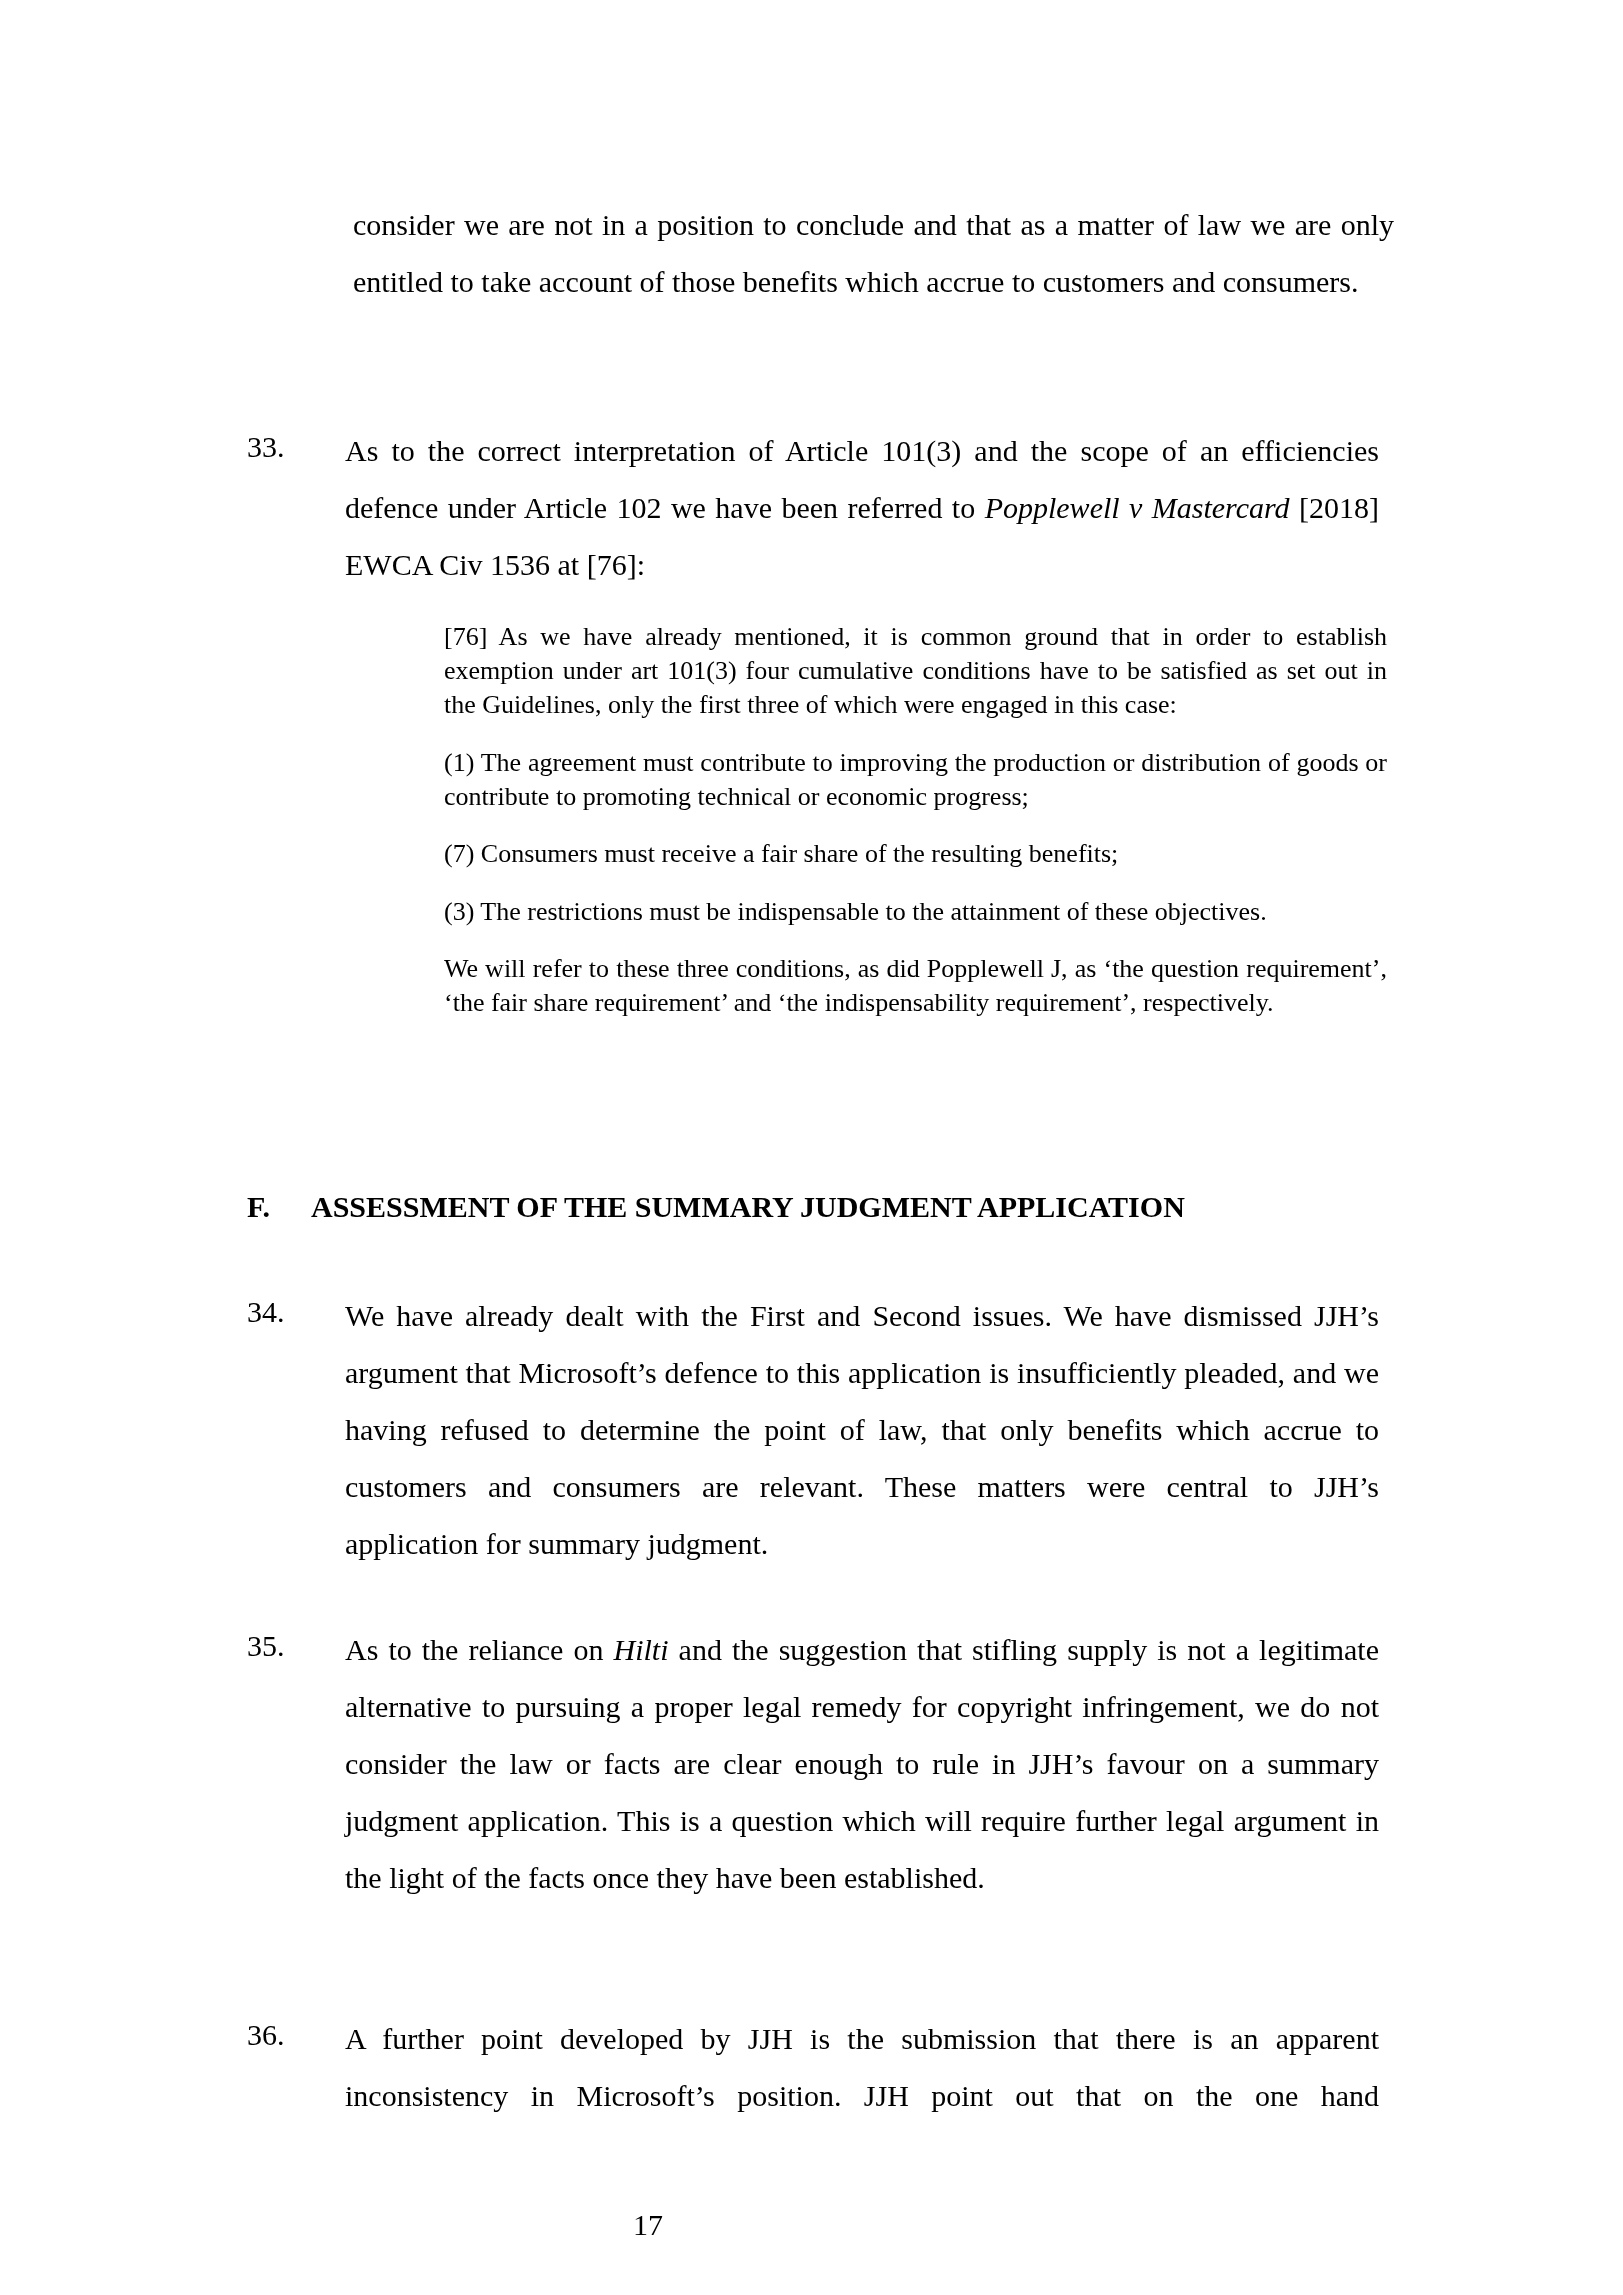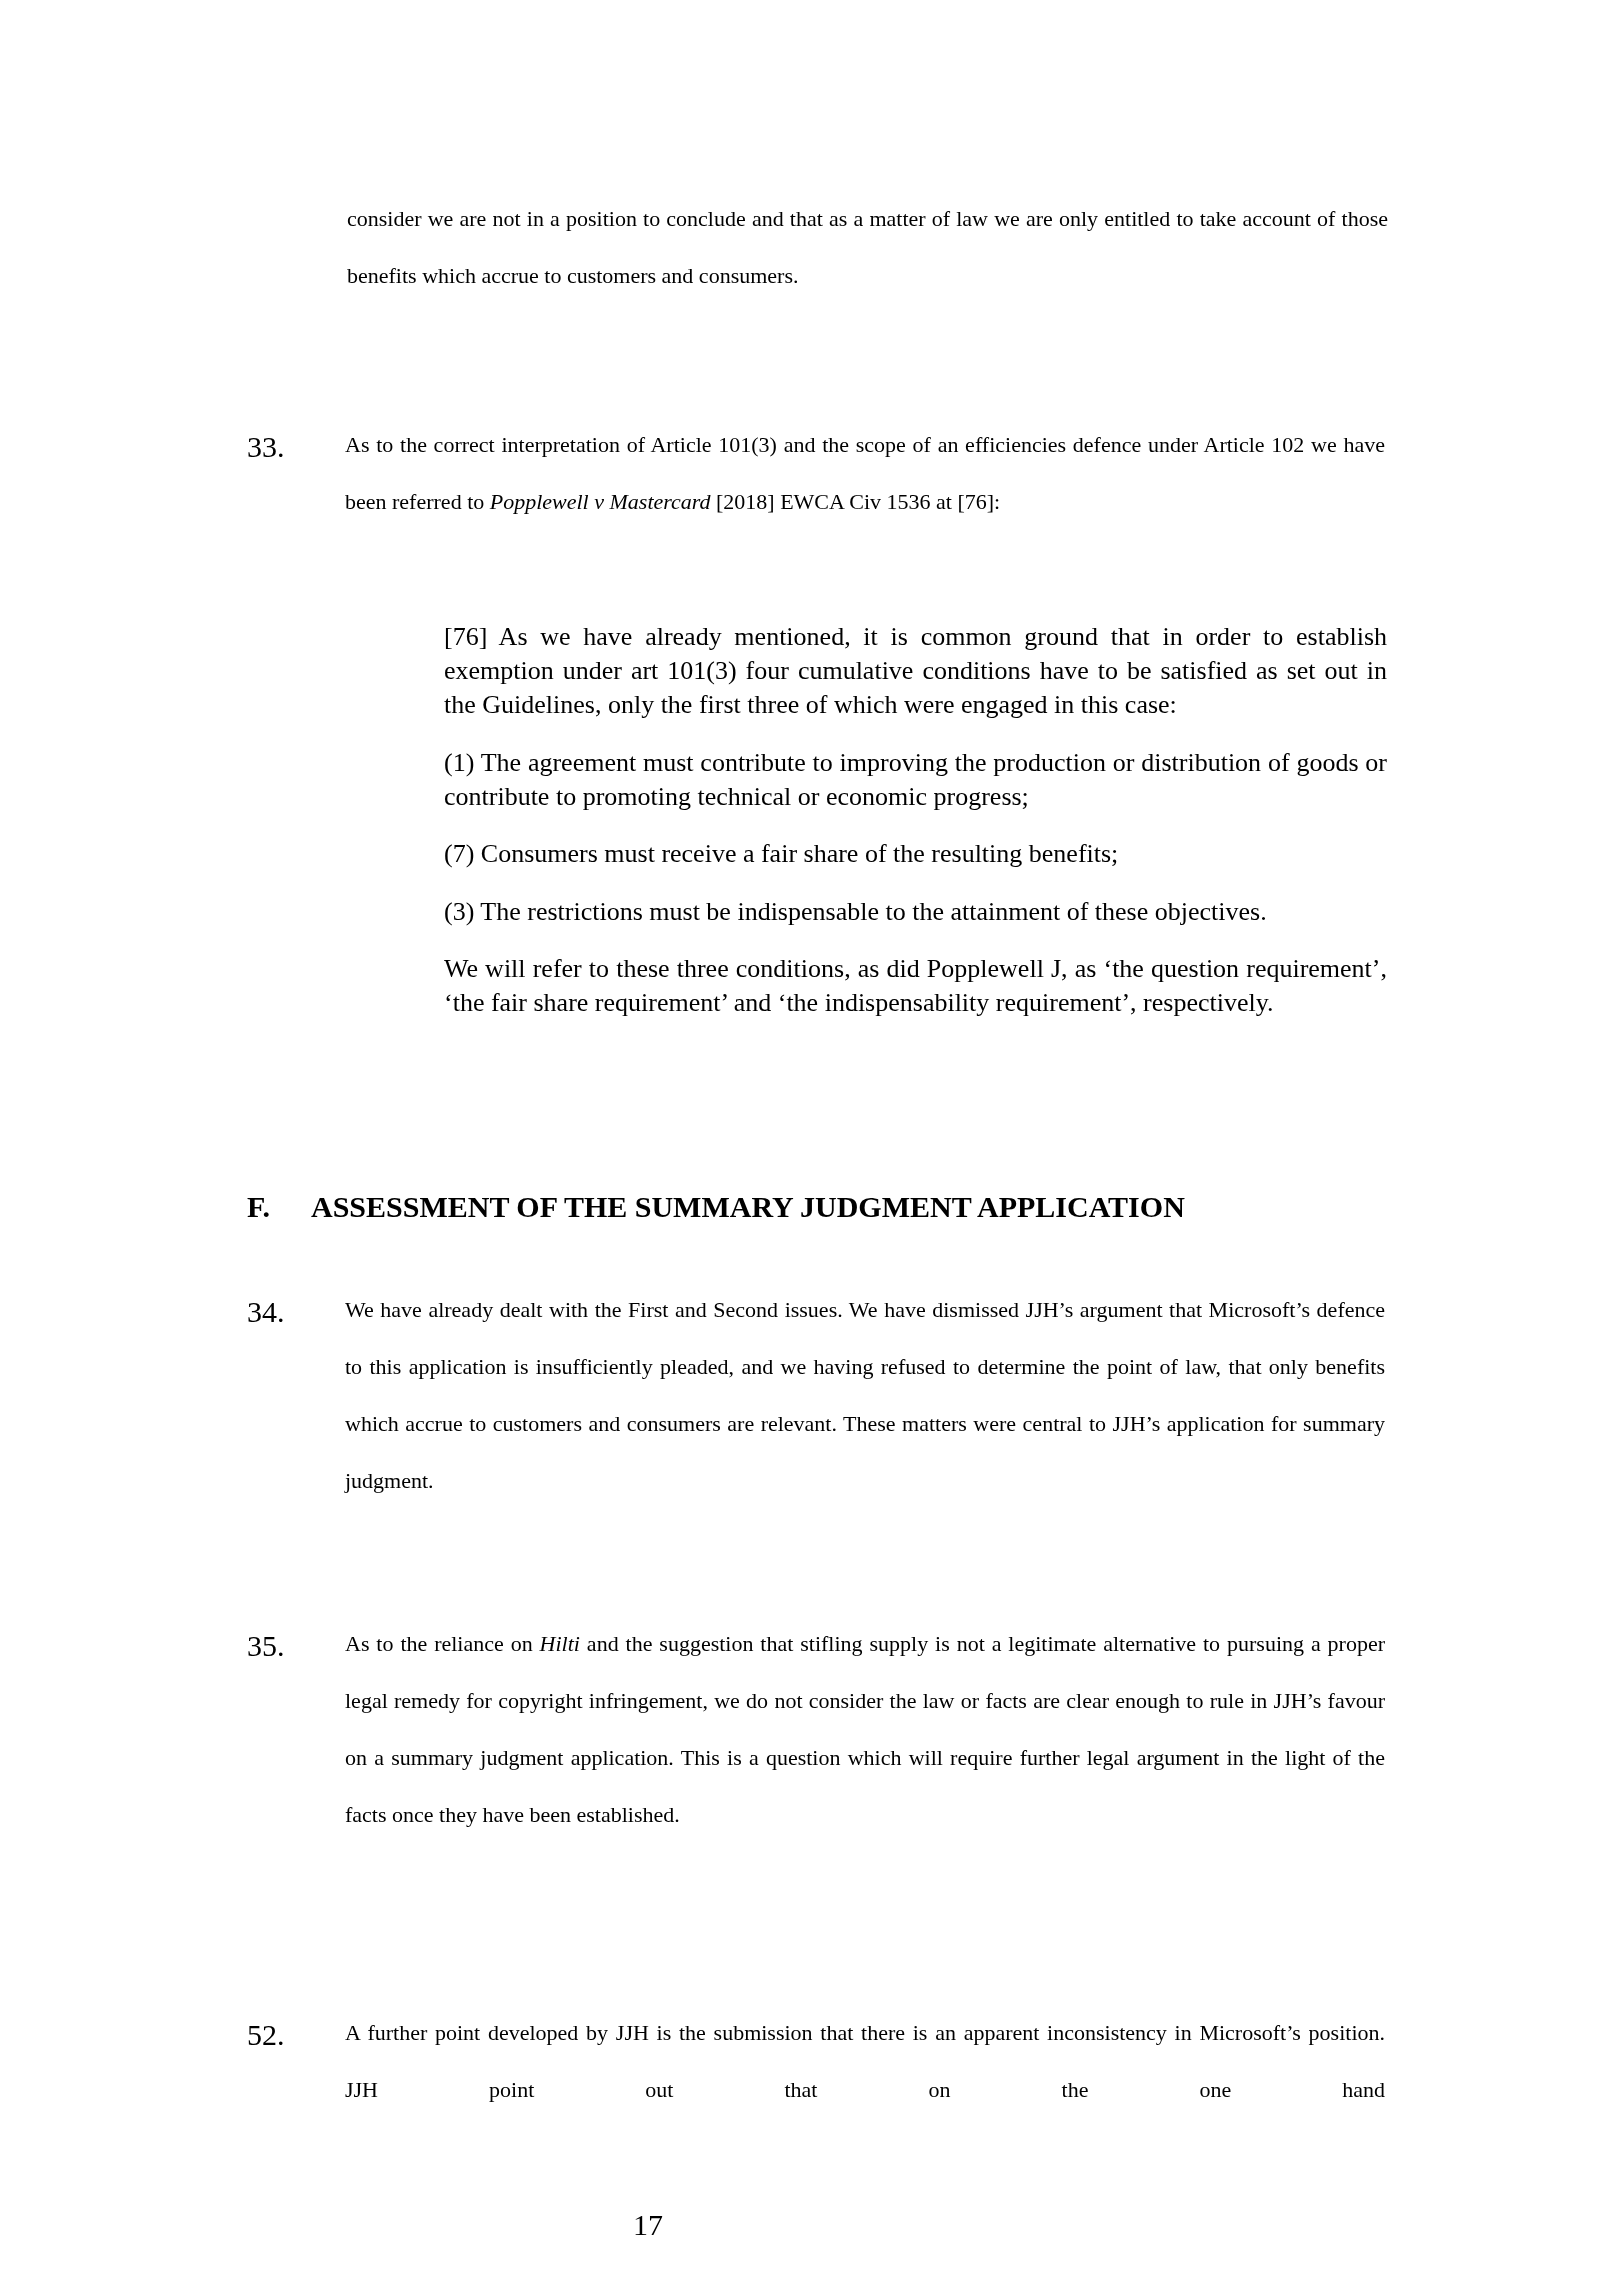--- a/index.html
+++ b/index.html
@@ -3,22 +3,22 @@
   <meta charset="utf-8">
   <style>
     html, body { margin: 0; padding: 0; background: #ffffff; }
     body { width: 1623px; height: 2295px; position: relative; overflow: hidden; }
     .page {
       position: absolute; left: 0; top: 0; width: 1623px; height: 2295px;
       background: #ffffff; color: #000000;
       font-family: "Liberation Serif", "DejaVu Serif", serif;
     }
     .body-text {
-      font-size: 22px; line-height: 57px; text-align: justify;
-      text-align-last: left; margin: 2px;
+      font-size: 30px; line-height: 57px; text-align: justify;
+      text-align-last: left; margin: 8px;
     }
     .cont { position: absolute; left: 345px; width: 1041px; top: 188px; }
     .para { position: absolute; left: 247px; width: 1140px; }
     .para .num { position: absolute; left: 0; top: 4px; font-size: 30px; line-height: 57px; }
     .para .txt { margin-left: 98px; }
     .quote {
       position: absolute; left: 444px; width: 943px; top: 620px;
       font-size: 26px; line-height: 34px; text-align: justify;
     }
     .quote p { margin: 0 0 23.6px 0; }
@@ -64,20 +64,20 @@
     <span class="num">34.</span>
     <p class="body-text txt">We have already dealt with the First and Second issues. We have dismissed JJH’s argument that Microsoft’s defence to this application is insufficiently pleaded, and we having refused to determine the point of law, that only benefits which accrue to customers and consumers are relevant. These matters were central to JJH’s application for summary judgment.</p>
   </div>
 
   <div class="para" style="top: 1613px;">
     <span class="num">35.</span>
     <p class="body-text txt"><span>As to the reliance on </span><i>Hilti</i><span> and the suggestion that stifling supply is not a legitimate alternative to pursuing a proper legal remedy for copyright infringement, we do not consider the law or facts are clear enough to rule in JJH’s favour on a summary judgment application. This is a question which will require further legal argument in the light of the facts once they have been established.</span></p>
   </div>
 
   <div class="para" style="top: 2002px;">
-    <span class="num">52.</span>
+    <span class="num">36.</span>
     <p class="body-text txt" style="text-align-last: justify;">A further point developed by JJH is the submission that there is an apparent inconsistency in Microsoft’s position. JJH point out that on the one hand</p>
   </div>
 
   <div class="page-num">17</div>
 
 </div>
 
 
 </body></html>

